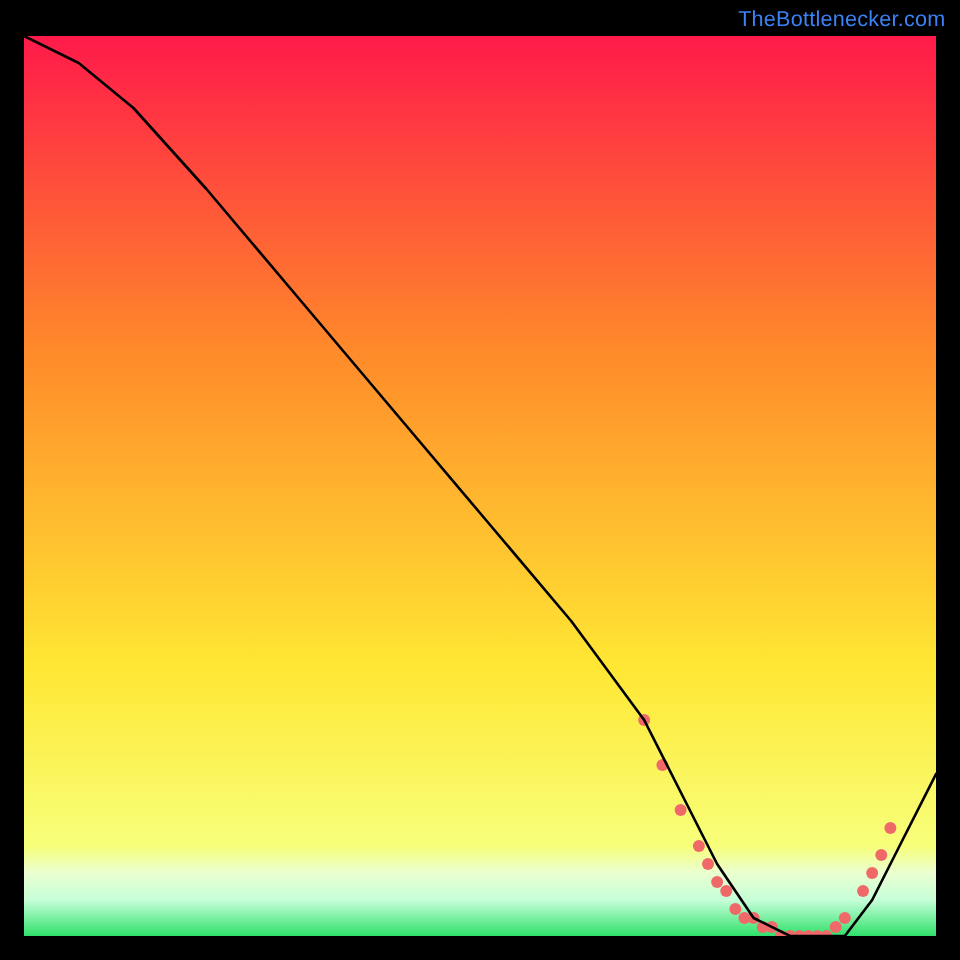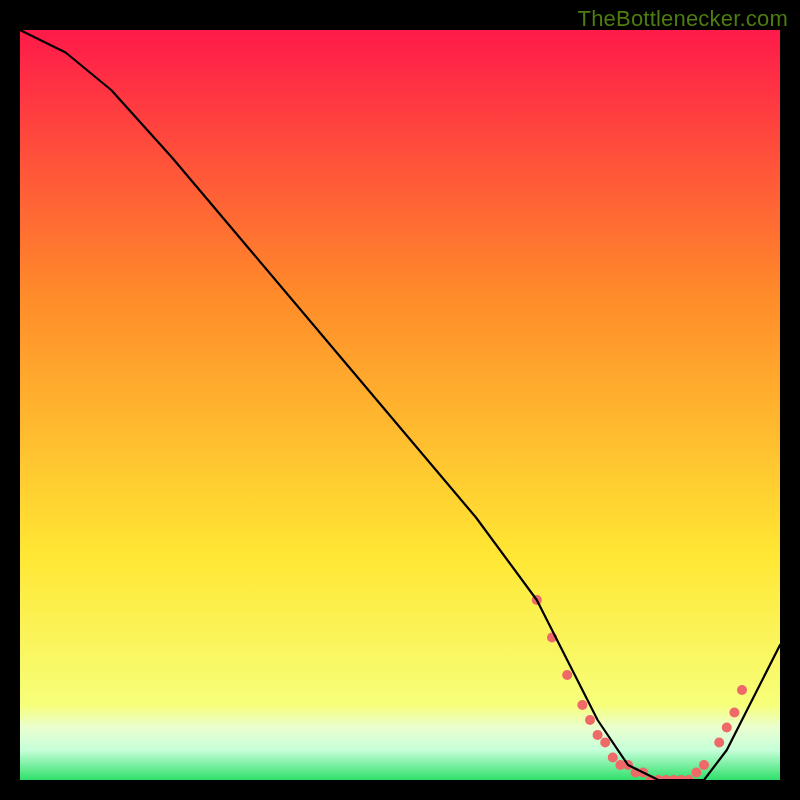--- a/index.html
+++ b/index.html
@@ -8,22 +8,22 @@
     height: 800px;
     background: #000;
     position: relative;
     font-family: Arial, Helvetica, sans-serif;
     overflow: hidden;
   }
   .watermark {
     position: absolute;
     top: 6px;
     right: 12px;
-    color: #4d7c0f;
-    font-size: 22px;
+    color: #3b82f6;
+    font-size: 18px;
     font-weight: 500;
     letter-spacing: 0.2px;
     z-index: 10;
   }
   .plot-area {
     position: absolute;
     left: 20px;
     top: 30px;
     width: 760px;
     height: 750px;

